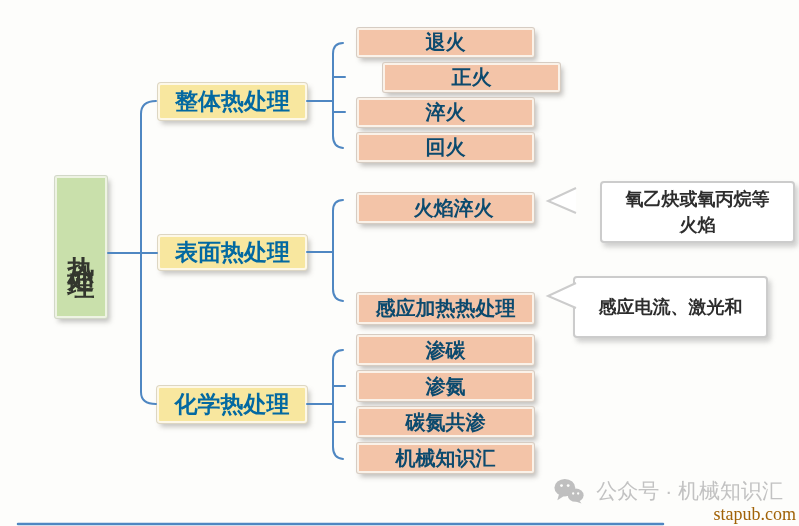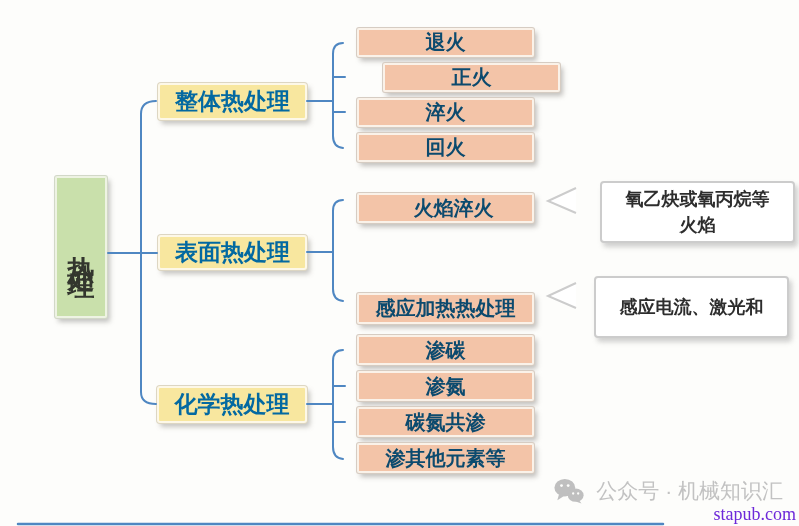--- a/index.html
+++ b/index.html
@@ -58,21 +58,21 @@
     pointer-events:none;
   }
   .watermark {
     position:absolute; top:477px; right:16px;
     display:flex; align-items:center; gap:12px;
     color:#c2c2c2; font-size:21px;
   }
   .watermark-site {
     position:absolute; top:504px; right:3px;
     font-family:"Liberation Serif","DejaVu Serif",serif;
-    font-size:18px; color:#6d28d9;
+    font-size:18px; color:#a16207;
   }
 </style>
 </head>
 <body>
 
 <div class="canvas">
 
   <div class="node root-node" style="left:55px; top:176px; width:52px; height:142px;">热处理</div>
 
   <div class="node branch-node" style="left:158px; top:83px; width:149px; height:37px;">整体热处理</div>
@@ -84,28 +84,28 @@
   <div class="node leaf-node" style="left:357px; top:98px;  width:177px; height:29px;">淬火</div>
   <div class="node leaf-node" style="left:357px; top:133px; width:177px; height:29px;">回火</div>
 
   <div class="node leaf-node" style="left:357px; top:193px; width:177px; height:30px;padding-left:16px;">火焰淬火</div>
   <div class="node leaf-node" style="left:357px; top:285px; width:177px; height:31px;margin-top:8px;">感应加热热处理</div>
 
   <div class="callout" style="left:600px; top:181px; width:195px; height:62px;">
     <span>氧乙炔或氧丙烷等</span>
     <span>火焰</span>
   </div>
-  <div class="callout" style="left:594px; top:276px; width:195px; height:62px;text-align:right;">
+  <div class="callout" style="left:573px; top:276px; width:195px; height:62px;text-align:right;">
     <span>感应电流、激光和</span>
   </div>
 
   <div class="node leaf-node" style="left:357px; top:335px; width:177px; height:30px;">渗碳</div>
   <div class="node leaf-node" style="left:357px; top:371px; width:177px; height:30px;">渗氮</div>
   <div class="node leaf-node" style="left:357px; top:407px; width:177px; height:30px;">碳氮共渗</div>
-  <div class="node leaf-node" style="left:357px; top:443px; width:177px; height:30px;">渗其他元素等</div>
+  <div class="node leaf-node" style="left:357px; top:443px; width:177px; height:30px;">机械知识汇</div>
 
   <svg class="connector-layer" width="799" height="526" viewBox="0 0 799 526">
     <g stroke="#4f87c2" stroke-width="2" fill="none" stroke-linecap="round">
 
       <path d="M108 253 L157 253"></path>
 
       <path d="M156 101 Q141 101 141 114 L141 392 Q141 404 156 404"></path>
 
       <path d="M307 101 L333 101"></path>
       <path d="M343 43 Q333 43 333 54 L333 136 Q333 147 343 148"></path>

